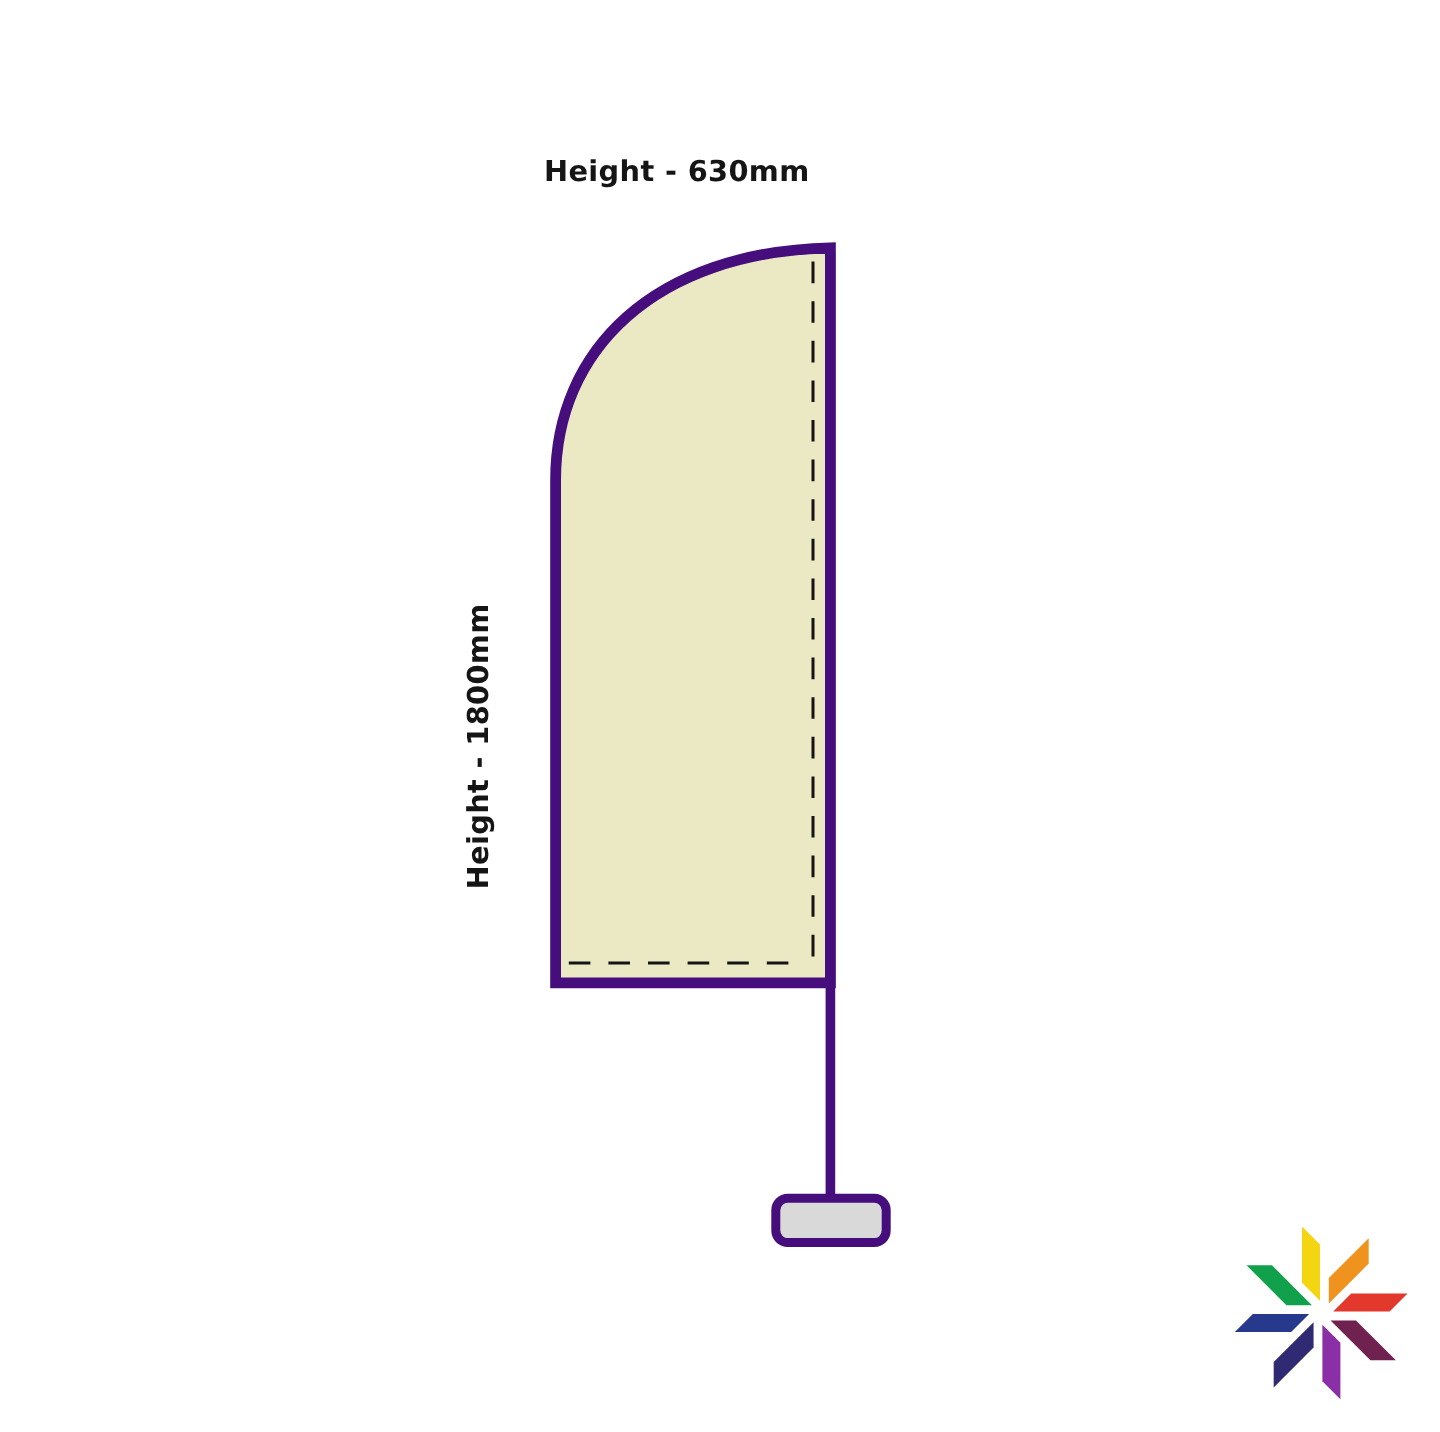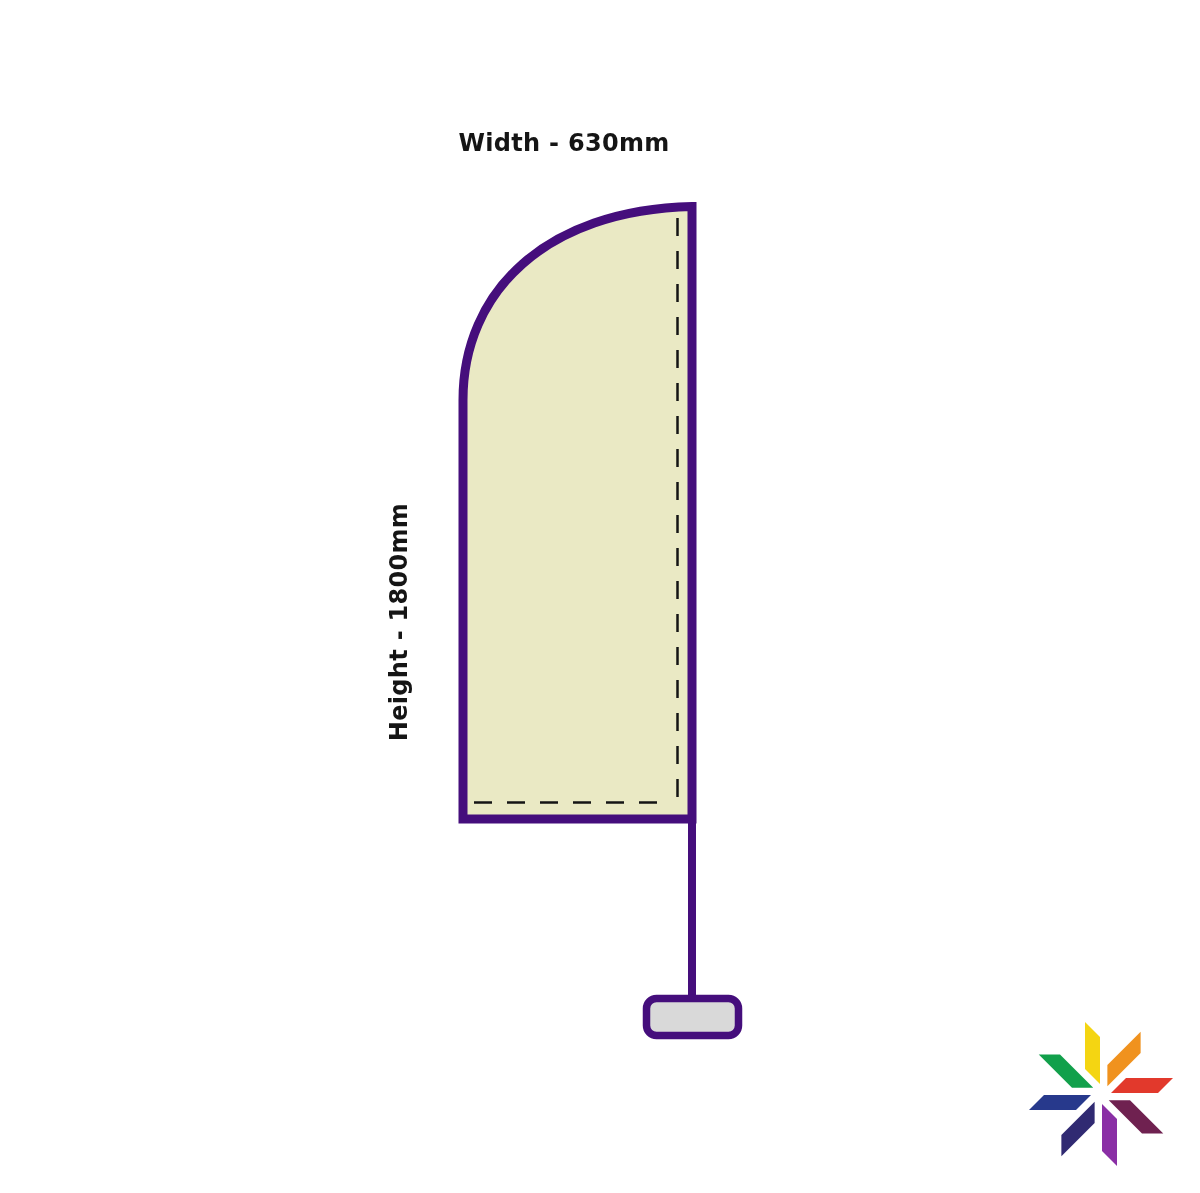--- a/index.html
+++ b/index.html
@@ -39,21 +39,21 @@
     top: 0;
     width: 1200px;
     height: 1193px;
   }
 </style>
 </head>
 <body>
 
 <div class="canvas">
 
-  <div class="dim-label width">Width - 630mm</div>
+  <div class="dim-label width">Height - 630mm</div>
 
   <div class="dim-label height">Height - 1800mm</div>
 
   <svg class="scene" viewBox="0 0 1200 1193">
 
     <line x1="692" y1="210" x2="692" y2="1002" stroke-width="8" fill="none" stroke="#450E7C"></line>
 
     <path d="M 692 206.5 L 692 819 L 463 819 L 463 400 C 463 292 545 210 692 206.5 Z" stroke-width="9" stroke-linejoin="miter" fill="#EAE9C4" stroke="#450E7C"></path>
 
     <line x1="677.5" y1="218" x2="677.5" y2="808" stroke-width="2.5" stroke-dasharray="18 15" fill="none" stroke="#141414"></line>

